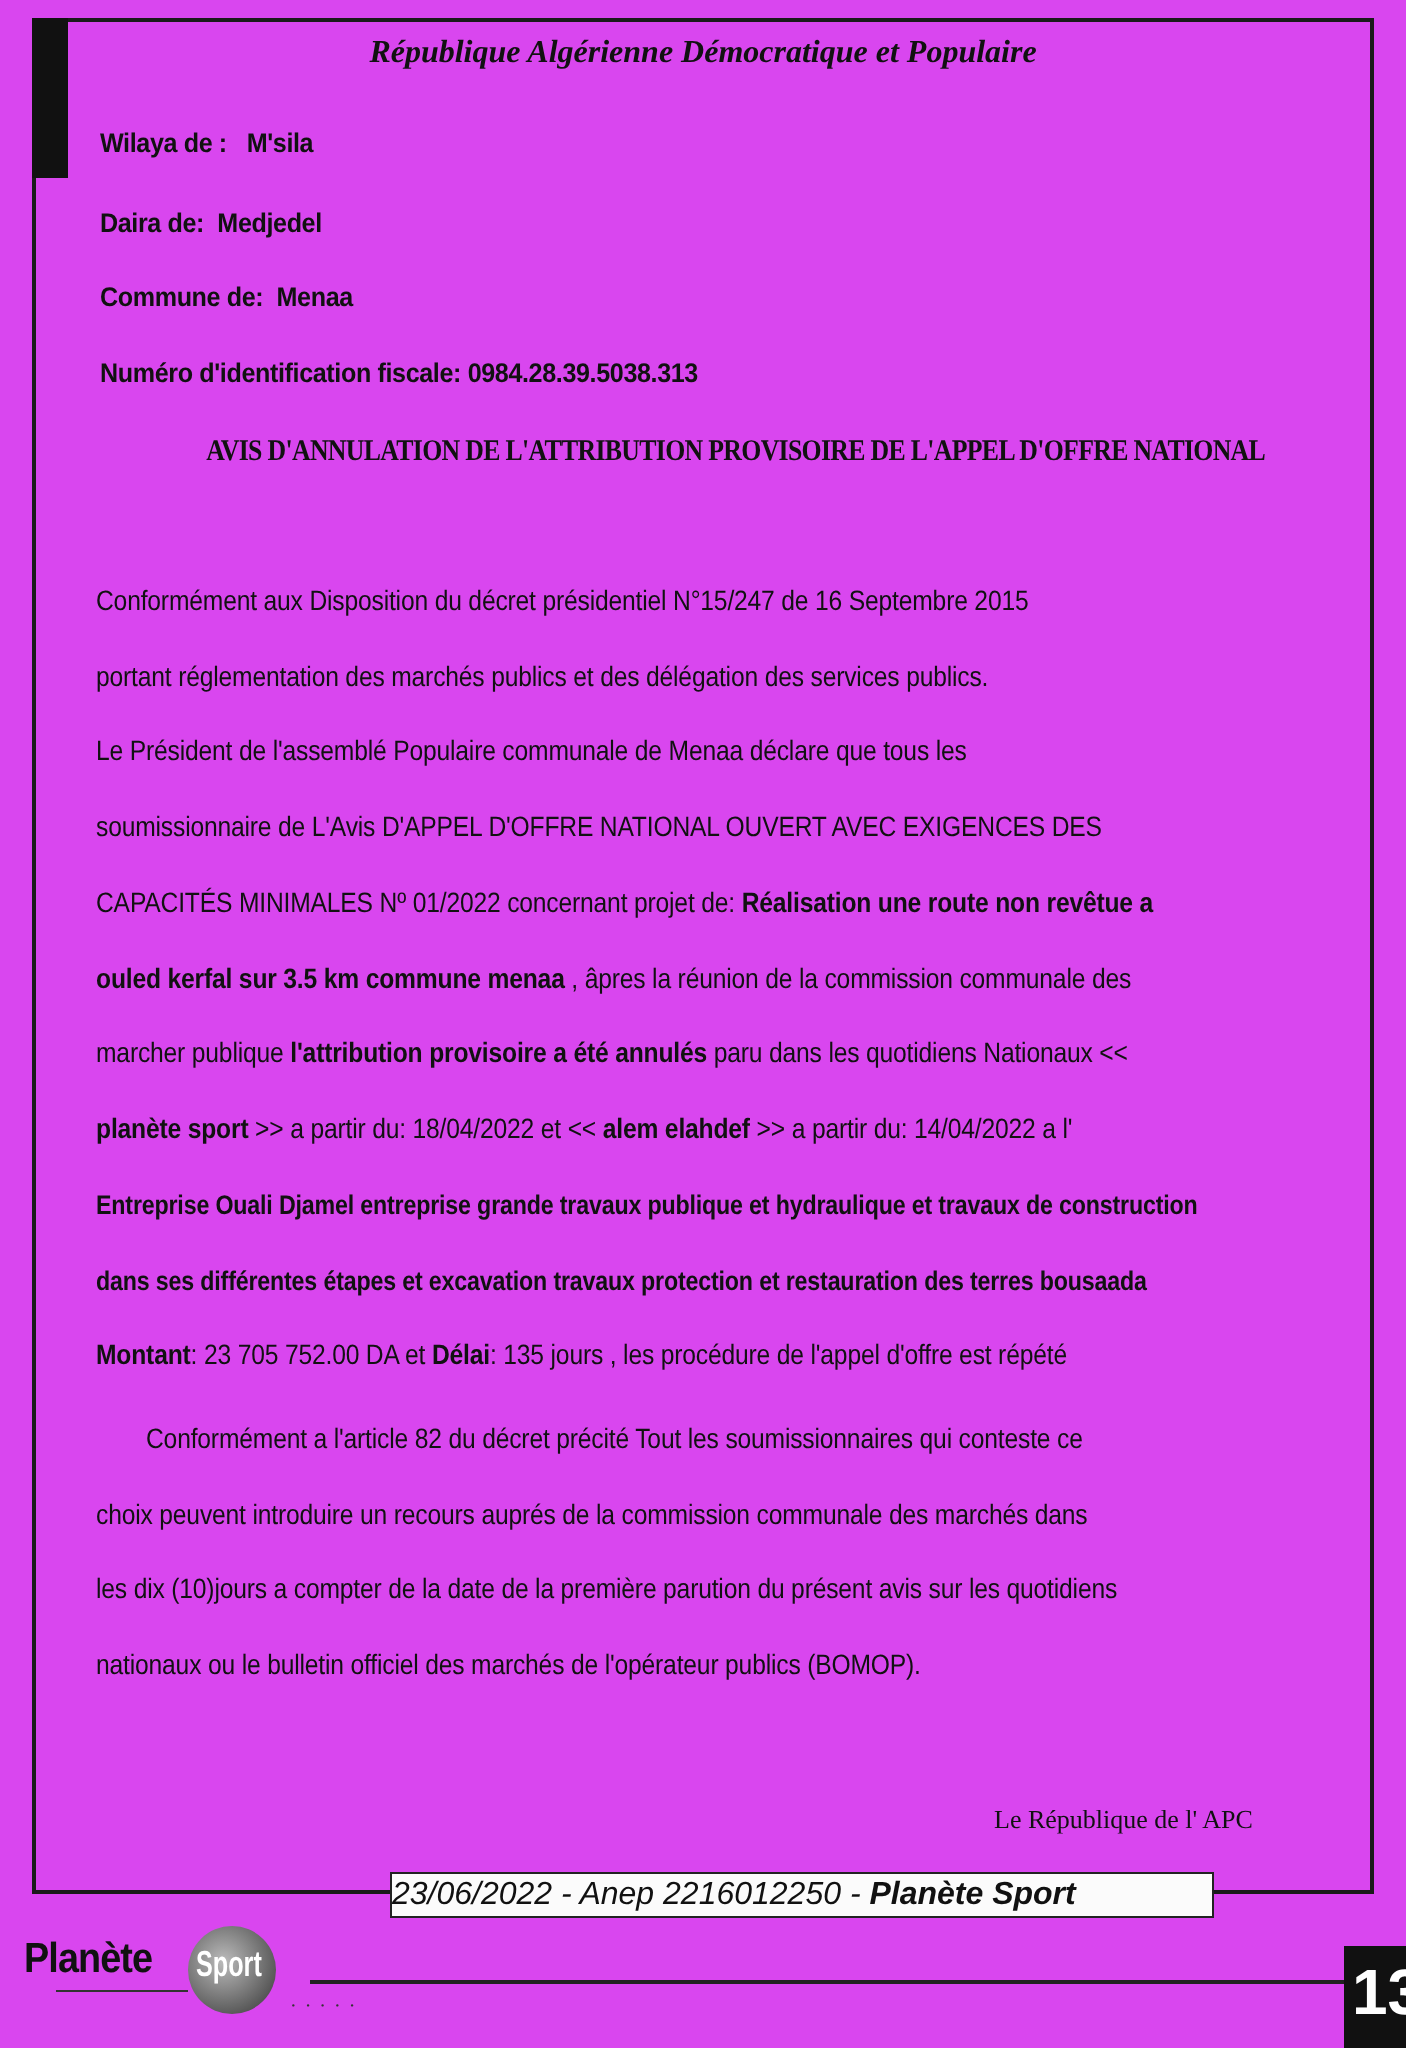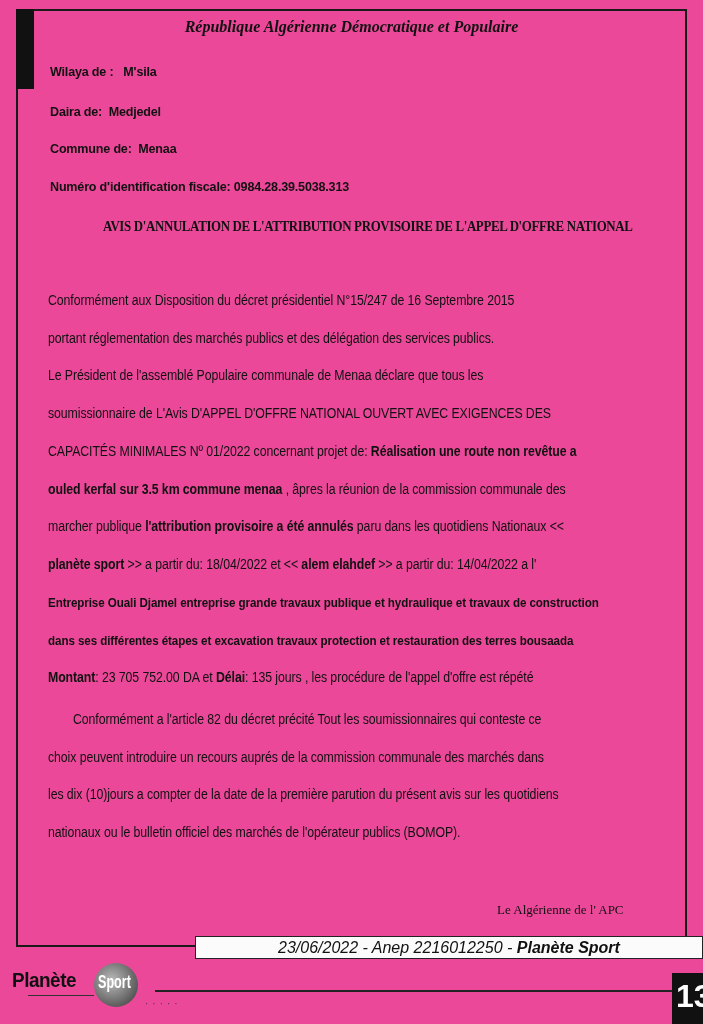--- a/index.html
+++ b/index.html
@@ -1,17 +1,17 @@
 <!DOCTYPE html>
 <html><head>
 <meta charset="utf-8">
 <style>
   html, body { margin: 0; padding: 0; background: #ffffff; }
   body { width: 703px; height: 1024px; position: relative; overflow: hidden; color: #111; }
-  .page { position: absolute; left: 0; top: 0; width: 703px; height: 1024px; background: #ec4899; }
+  .page { position: absolute; left: 0; top: 0; width: 703px; height: 1024px; background: #d946ef; }
 
   .frame { position: absolute; left: 16px; top: 9px; width: 671px; height: 938px;
            border: 2px solid #1a1a1a; box-sizing: border-box; }
   .left-bar { position: absolute; left: 16px; top: 9px; width: 18px; height: 80px; background: #111; }
 
   .header-title { position: absolute; left: 0; width: 703px; top: 18px; text-align: center;
                   font-family: "Liberation Serif", serif; font-style: italic; font-weight: bold;
                   font-size: 16px; }
 
   .field { position: absolute; left: 50px; font-family: "Liberation Sans", sans-serif;
@@ -23,24 +23,24 @@
   .title-line span { display: inline-block; transform: scaleX(0.86); }
 
   .body-line { position: absolute; left: 48px; font-family: "Liberation Sans", sans-serif;
                font-size: 14px; white-space: nowrap; transform: scaleX(0.88); transform-origin: left;
                letter-spacing: -0.1px; }
   .b { font-weight: bold; }
 
   .signature { position: absolute; left: 497px; top: 902px; font-family: "Liberation Serif", serif;
                font-size: 13px; }
 
-  .caption-box { position: absolute; left: 195px; top: 936px; width: 508px; height: 23px;
+  .caption-box { position: absolute; left: 195px; top: 936px; width: 412px; height: 23px;
                  border: 1px solid #222; background: #fbfbfb; box-sizing: border-box;
                  font-family: "Liberation Sans", sans-serif; font-style: italic; font-size: 16px;
-                 text-align: center; line-height: 21px; }
+                 text-align: left; line-height: 21px; }
   .caption-box .b { font-weight: bold; }
 
   .logo { position: absolute; left: 12px; top: 968px; font-family: "Liberation Sans", sans-serif;
           font-weight: bold; font-size: 21px; letter-spacing: -0.5px; transform: scaleX(0.9); transform-origin: left; }
   .logo-ball { position: absolute; left: 94px; top: 963px; width: 44px; height: 44px; border-radius: 50%;
                background: radial-gradient(circle at 40% 40%, #bbb, #555 75%); }
   .logo-ball-text { position: absolute; left: 98px; top: 972px; font-family: "Liberation Sans", sans-serif;
                     font-weight: bold; font-size: 18px; color: #fff; transform: scaleX(0.7); transform-origin: left; }
   .logo-underline { position: absolute; left: 28px; top: 995px; width: 66px; height: 1px; background: #333; }
   .dots { position: absolute; left: 145px; top: 998px; font-size: 10px; letter-spacing: 4px; color: #333; }
@@ -100,21 +100,21 @@
   <div class="body-line b" style="top:633px; font-size:13.5px; transform:scaleX(0.86)">dans ses différentes étapes et excavation travaux protection et restauration des terres  bousaada</div>
   <div class="body-line" style="top:669px">
     <span class="b">Montant</span><span>: 23 705 752.00 DA et </span><span class="b">Délai</span><span>: 135 jours ,  les  procédure de l'appel d'offre est répété</span>
   </div>
 
   <div class="body-line" style="top:711px; left:73px">Conformément a l'article 82 du décret précité Tout les soumissionnaires  qui conteste ce</div>
   <div class="body-line" style="top:749px">choix  peuvent  introduire un recours auprés de la commission communale  des marchés dans</div>
   <div class="body-line" style="top:786px">les dix (10)jours a compter de la date de la première parution du présent avis sur les quotidiens</div>
   <div class="body-line" style="top:824px">nationaux ou le bulletin officiel des marchés de l'opérateur publics (BOMOP).</div>
 
-  <div class="signature">Le Algérienne de l' APC</div>
+  <div class="signature">Le République de l' APC</div>
 
   <div class="caption-box">
     <span>23/06/2022 - Anep 2216012250 - </span><span class="b">Planète Sport</span>
   </div>
 
   <div class="logo">Planète</div>
   <div class="logo-ball"></div>
   <div class="logo-ball-text">Sport</div>
   <div class="logo-underline"></div>
   <div class="dots">·····</div>

